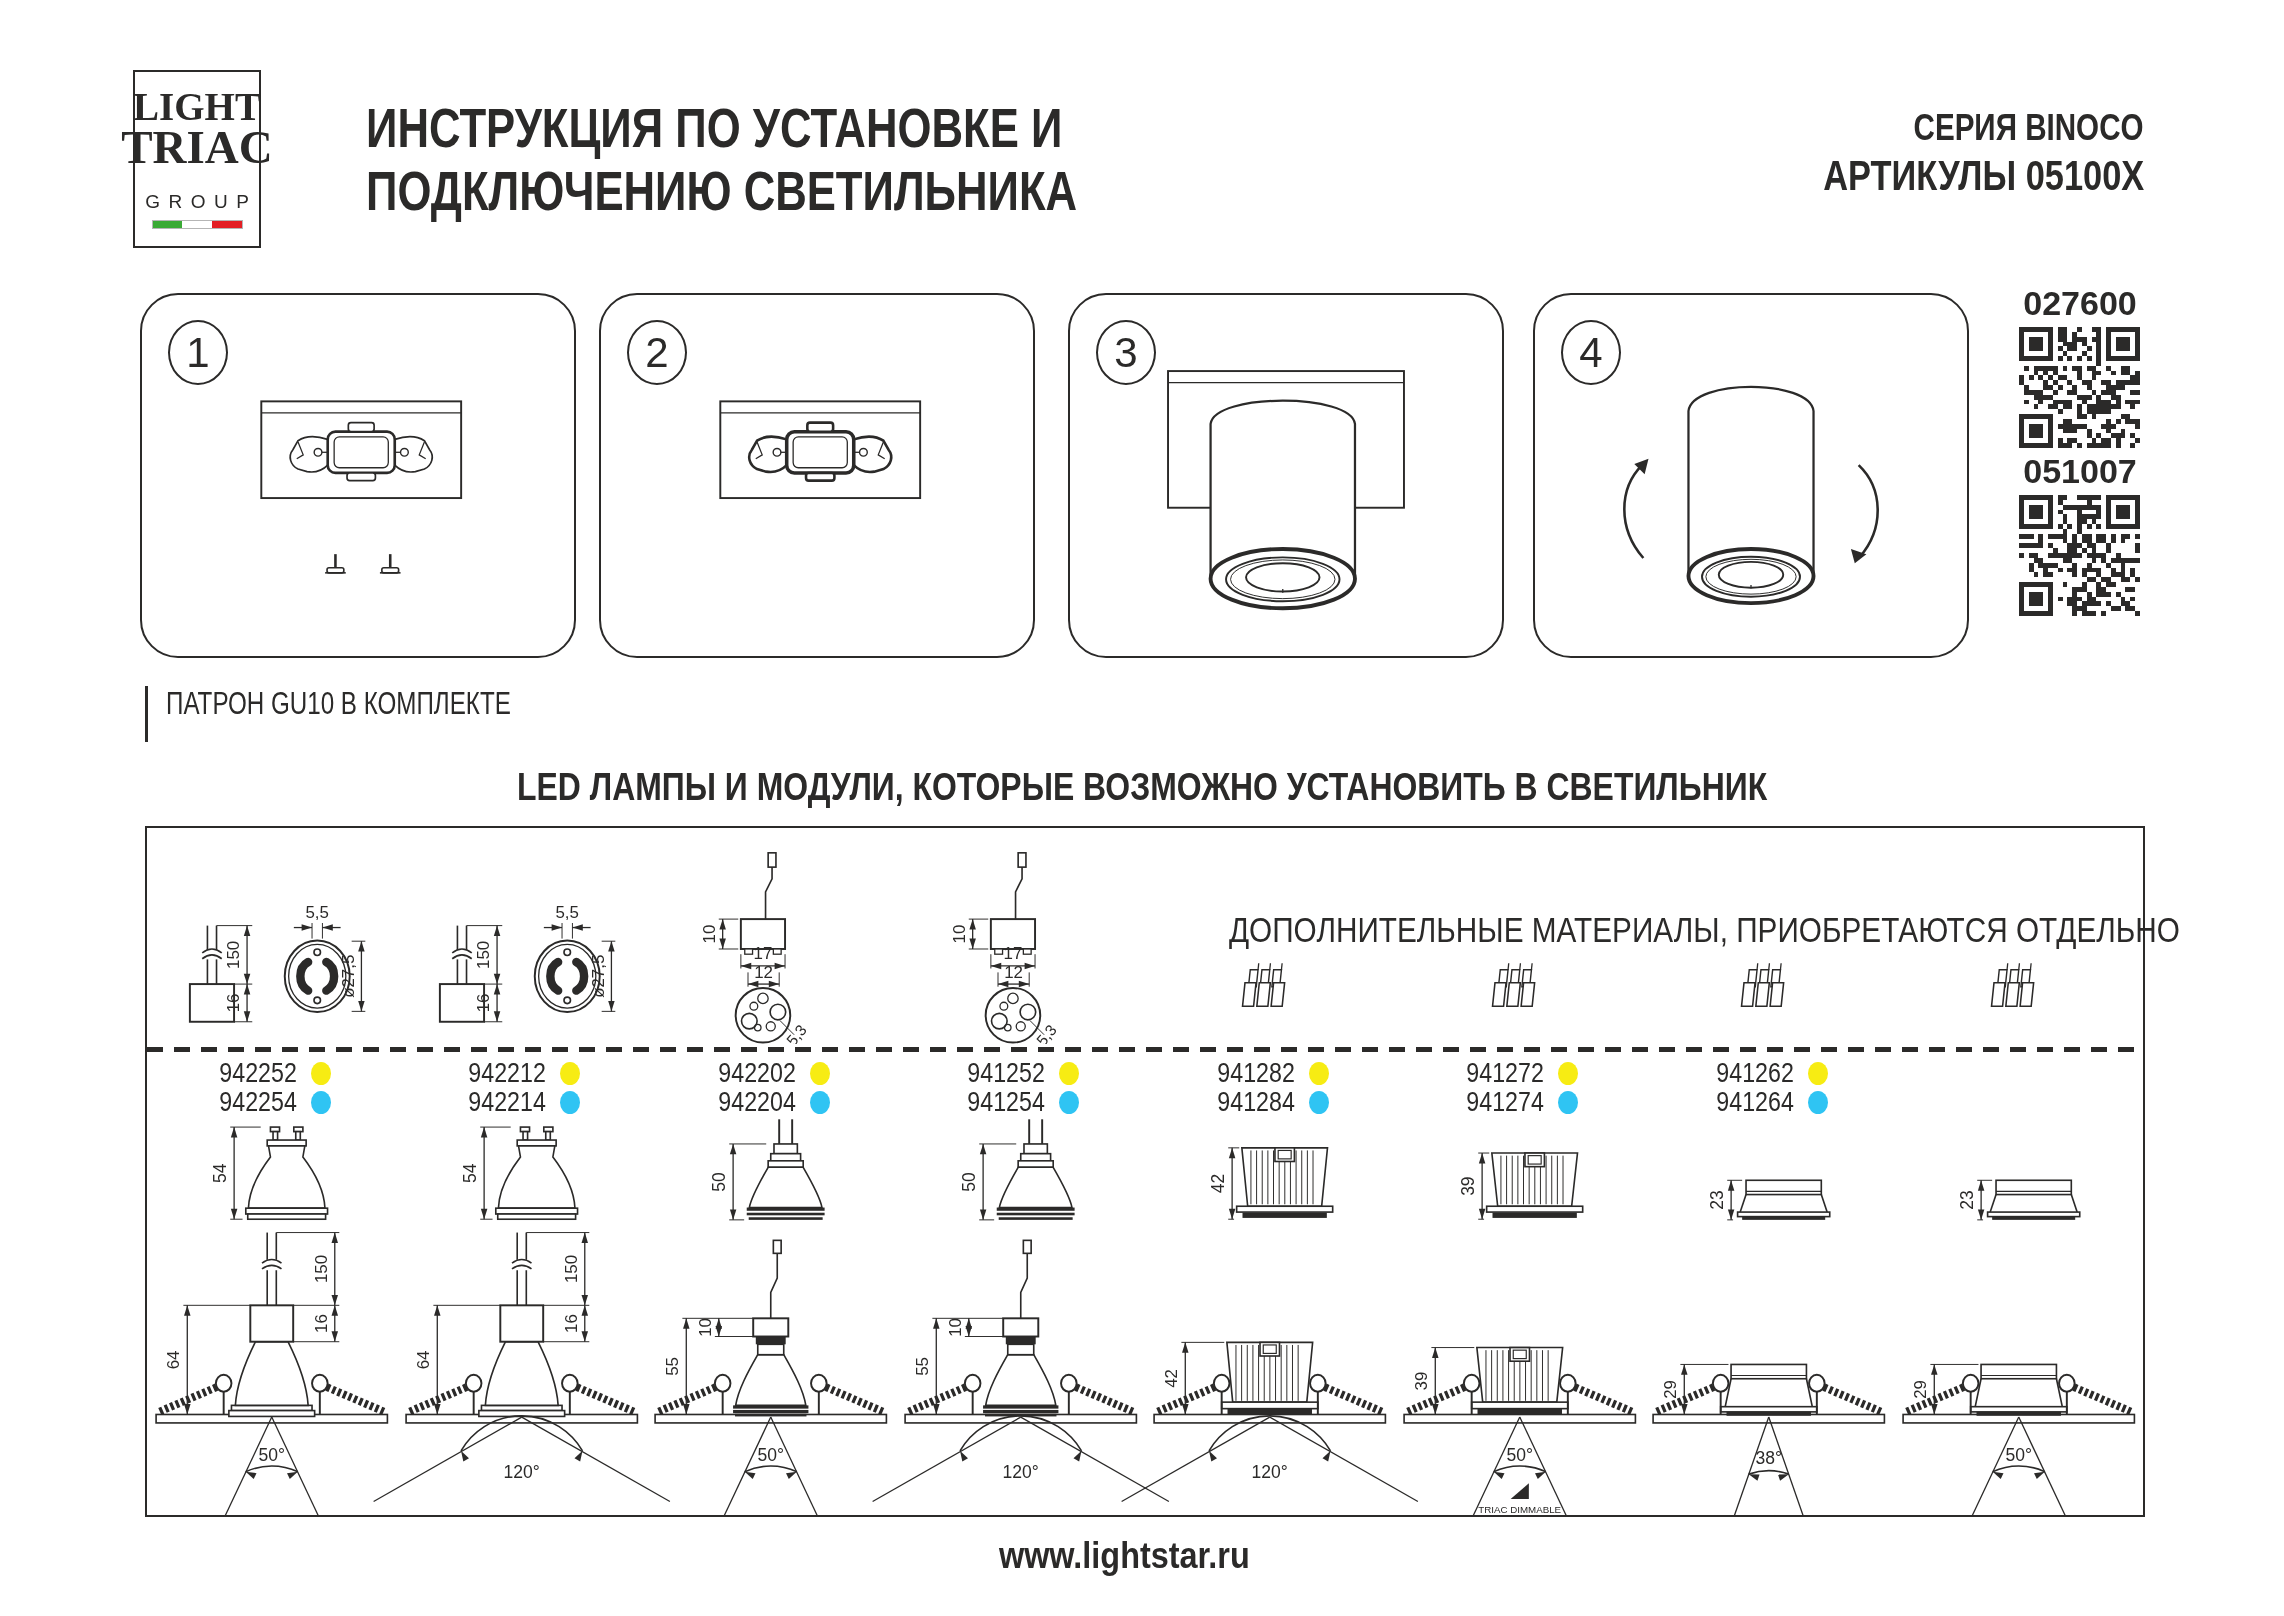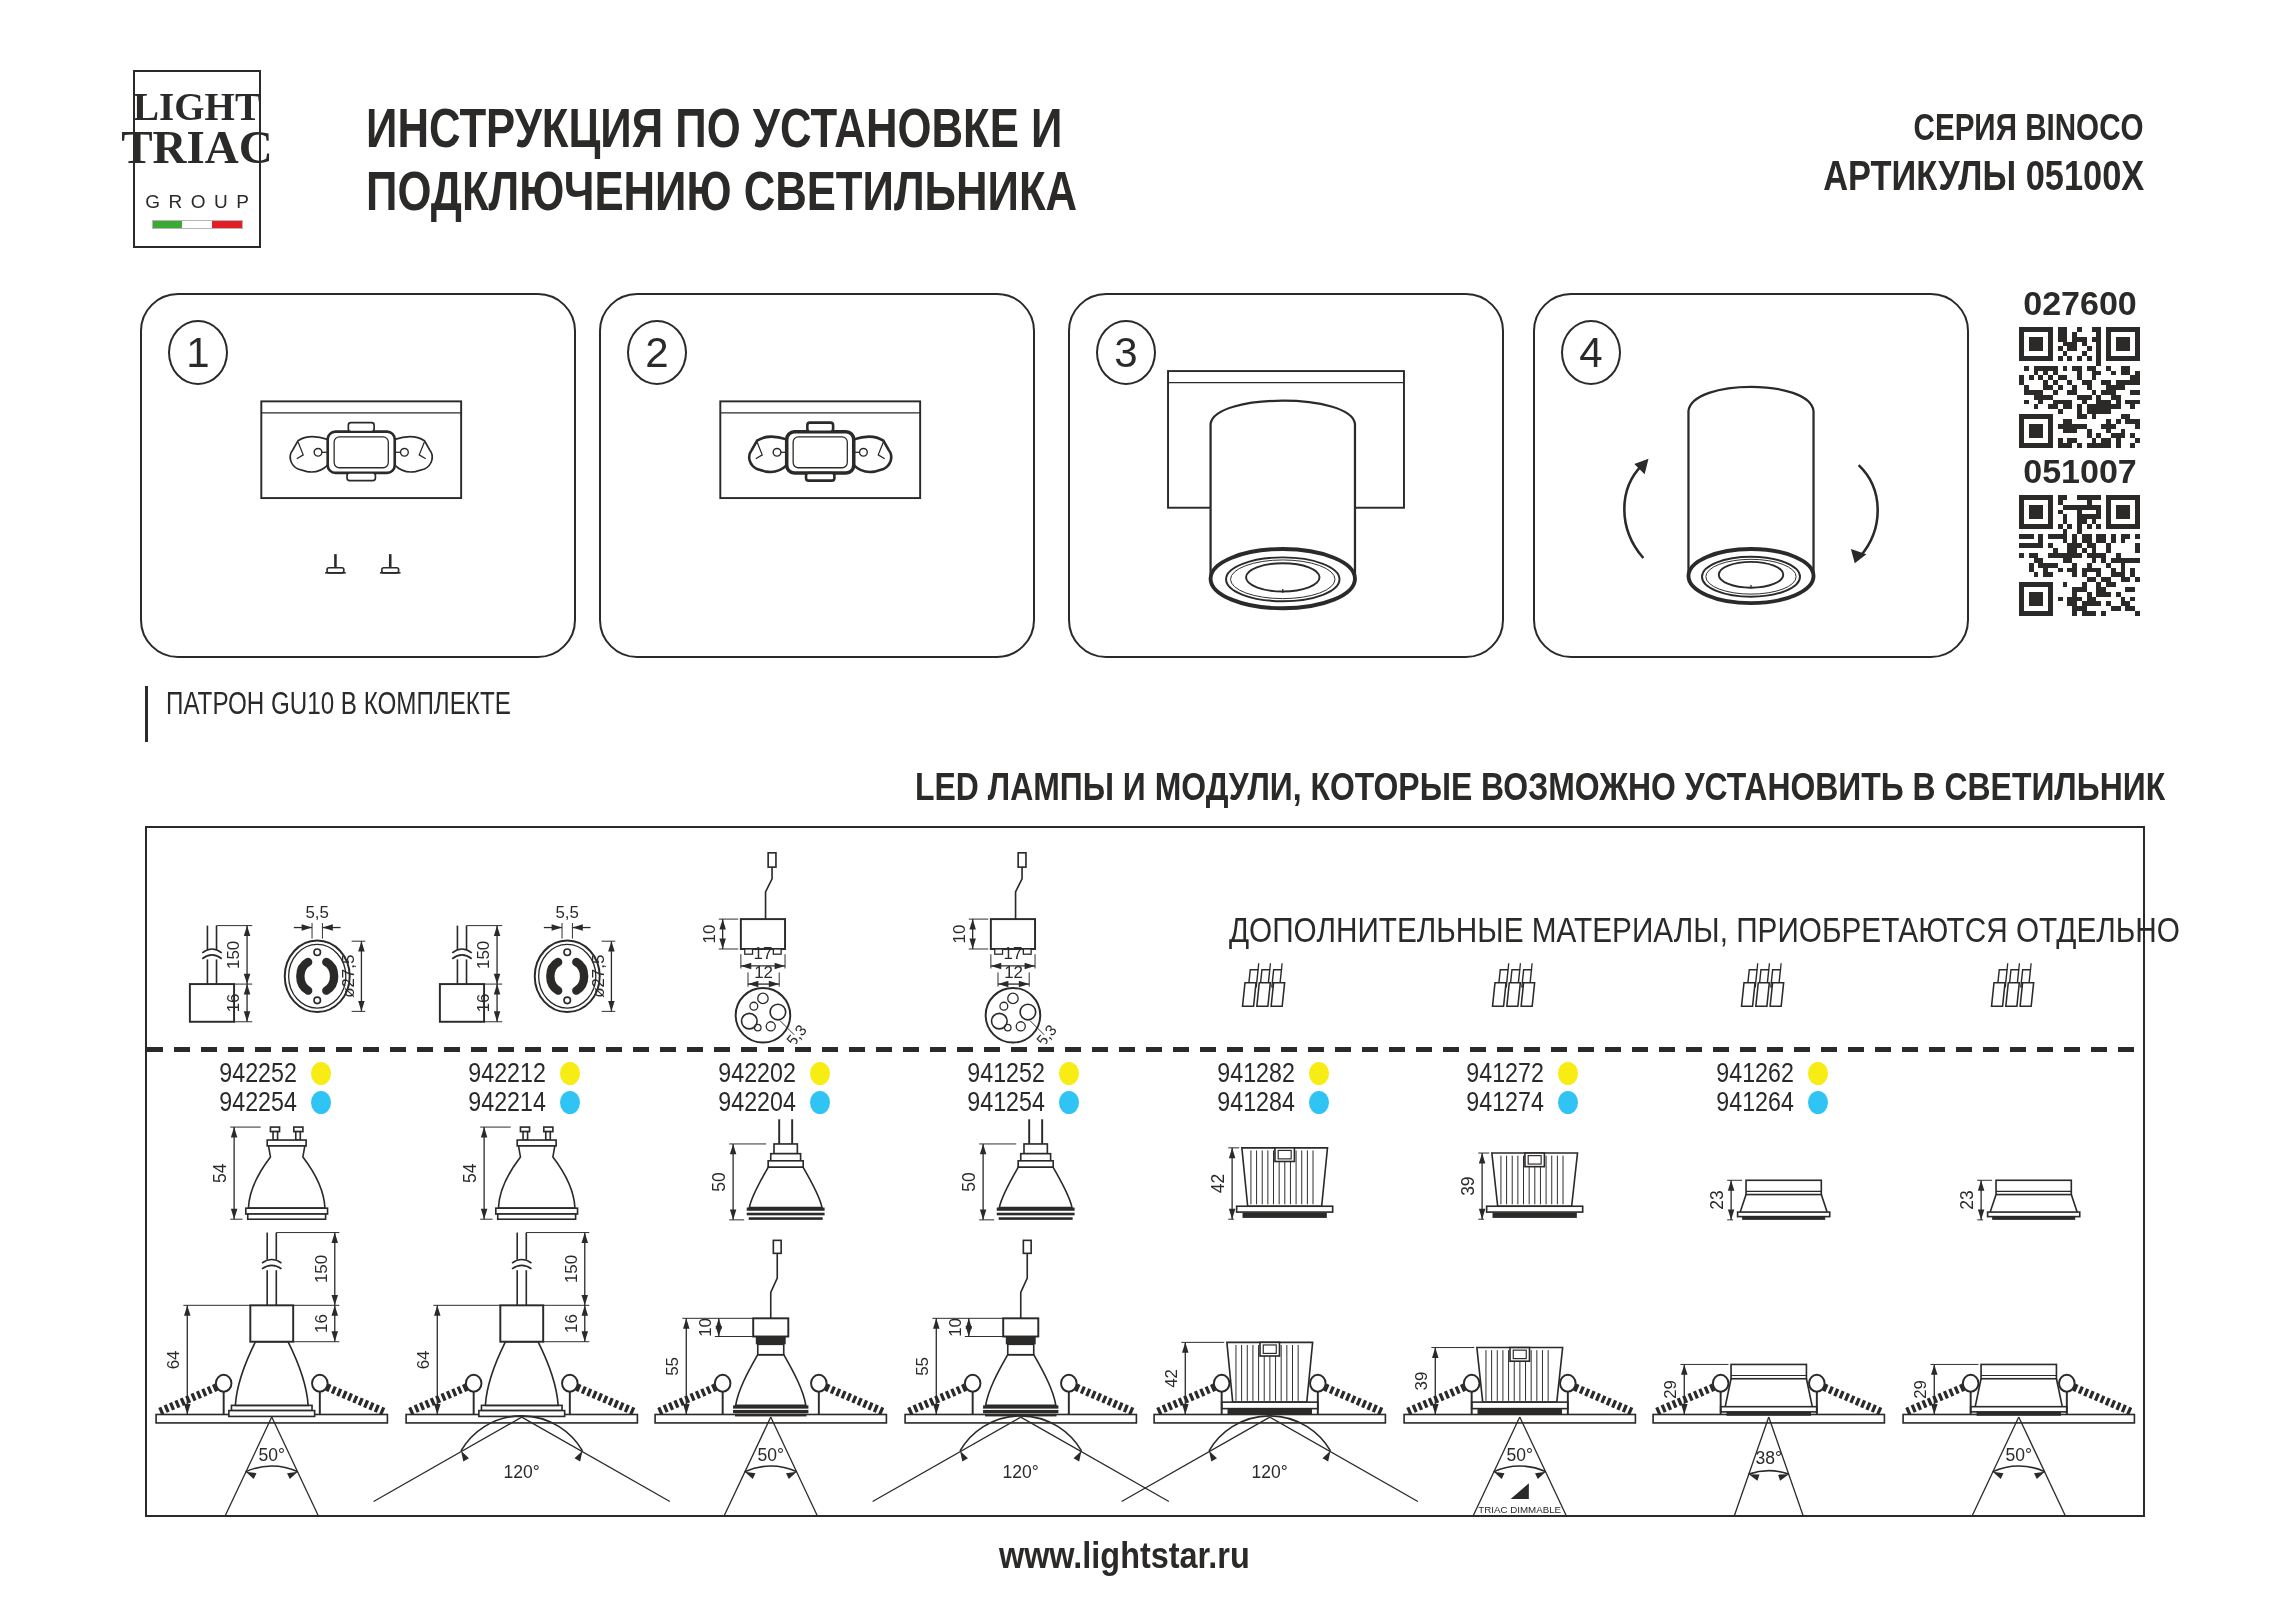--- a/index.html
+++ b/index.html
@@ -37,21 +37,21 @@
   .qr-label{left:2016px;width:128px;text-align:center;font-weight:bold;font-size:34px}
   .ql1{top:284px}.ql2{top:452px}
   .qr-draw{width:121px;height:121px;left:2019px}
   .qd1{top:327px}.qd2{top:495px}
   .qr-draw svg{width:100%;height:100%}
 
   
   .kit-note{left:145px;top:686px;display:flex;align-items:flex-start}
   .kit-bar{width:3.3px;height:56px;background:var(--ink)}
   .kit-text{margin-left:18px;font-size:31px;white-space:nowrap;transform:scaleX(.78);transform-origin:left center}
-  .section-title{left:0;width:2284px;top:766px;text-align:right;font-size:38px}
+  .section-title{left:0;width:2284px;top:766px;text-align:center;font-size:38px}
   .section-title span{display:inline-block;transform:scaleX(.84);transform-origin:center;white-space:nowrap}
 
   
   .main-panel{left:145px;top:826px;width:2000px;height:691px;border:2px solid var(--ink);background:#fff}
   .grid{position:absolute;left:0;right:0;display:grid;grid-template-columns:repeat(8,1fr)}
   .socket-row{top:0;height:216px}
   .articles-row{top:230px;height:60px}
   .lamps-row{top:290px;height:109px}
   .install-row{top:391px;height:300px}
   .cell{position:relative}

